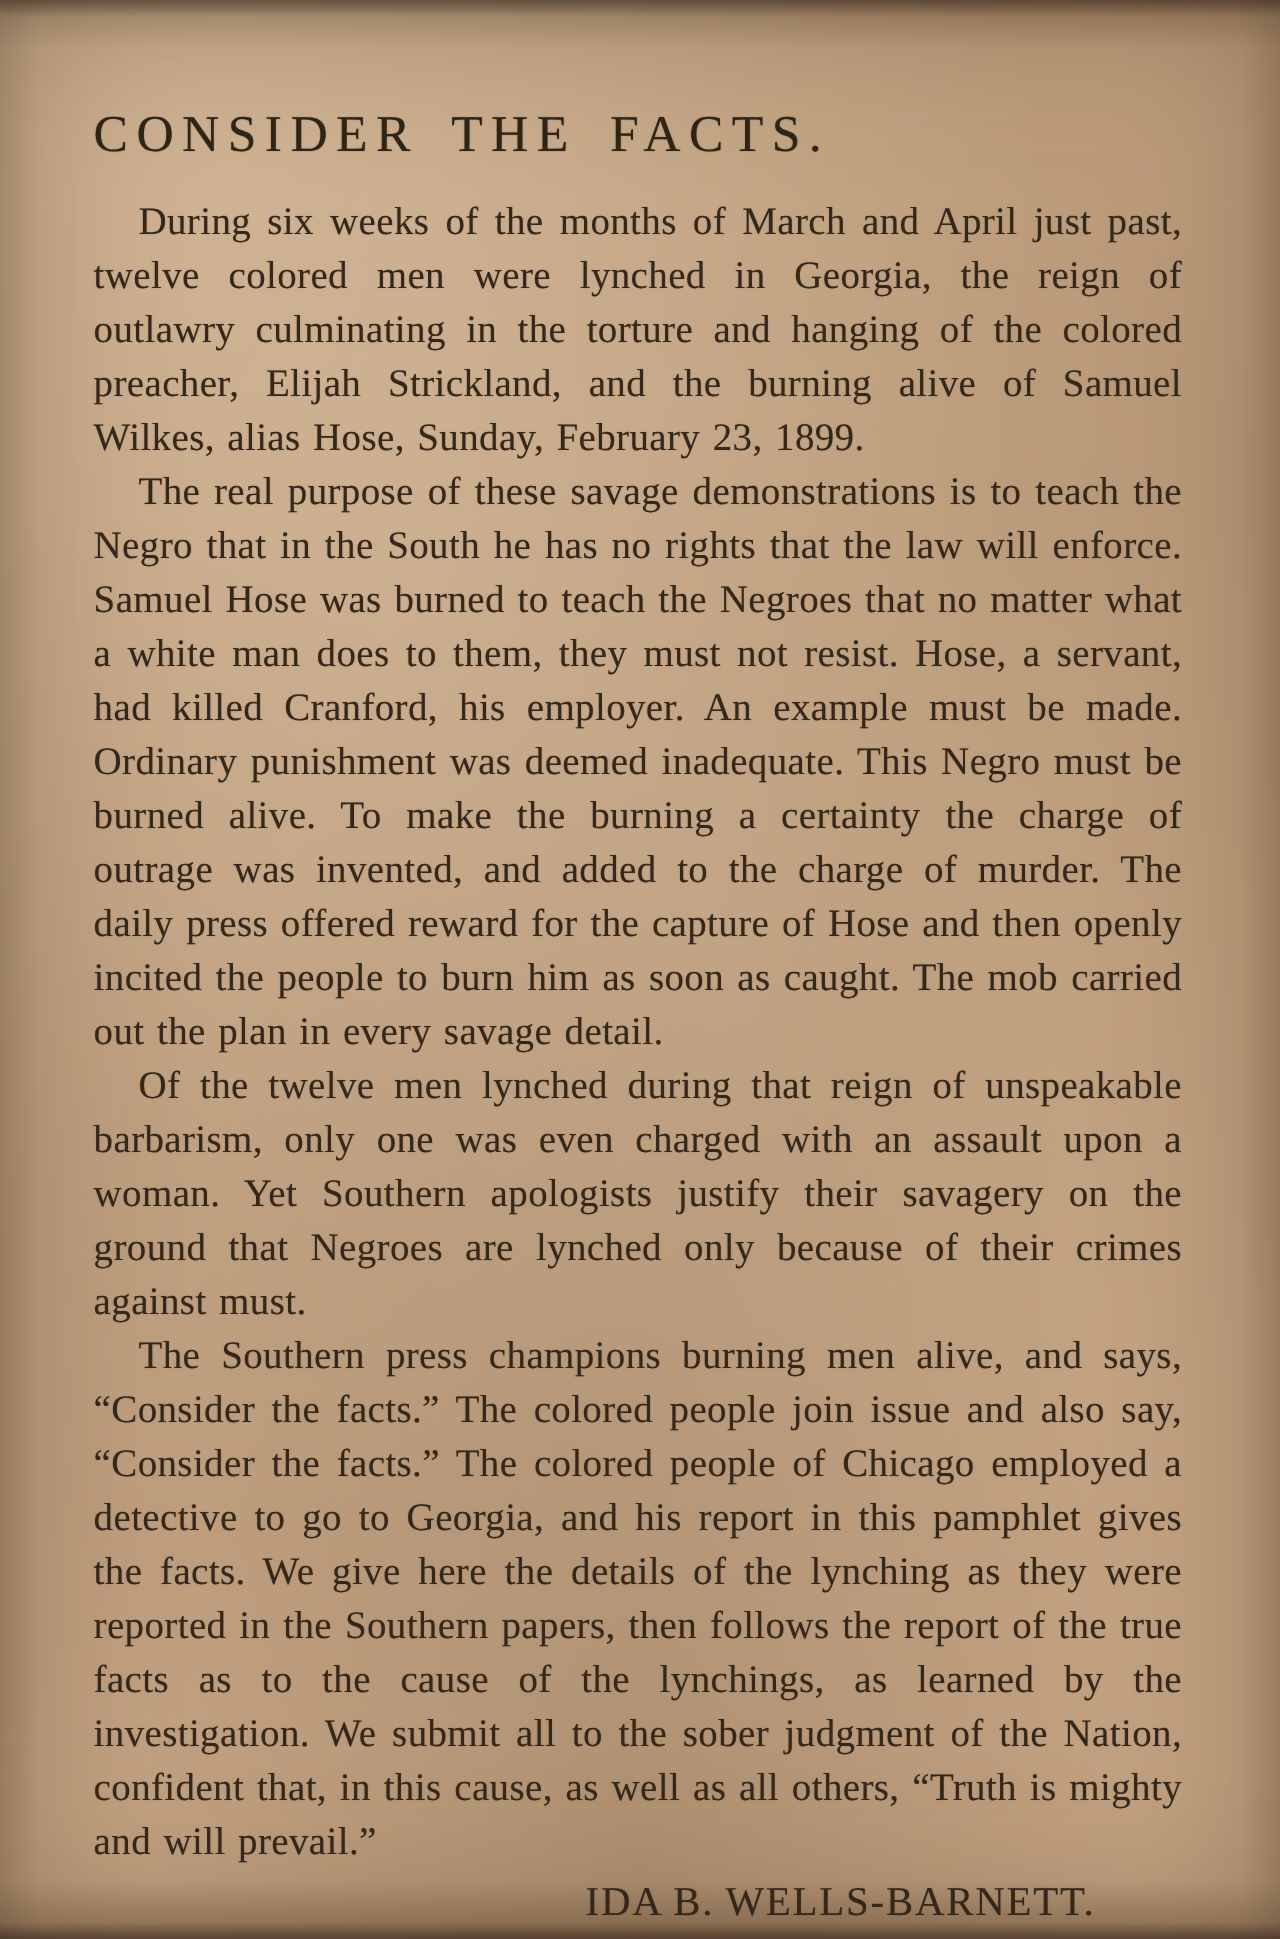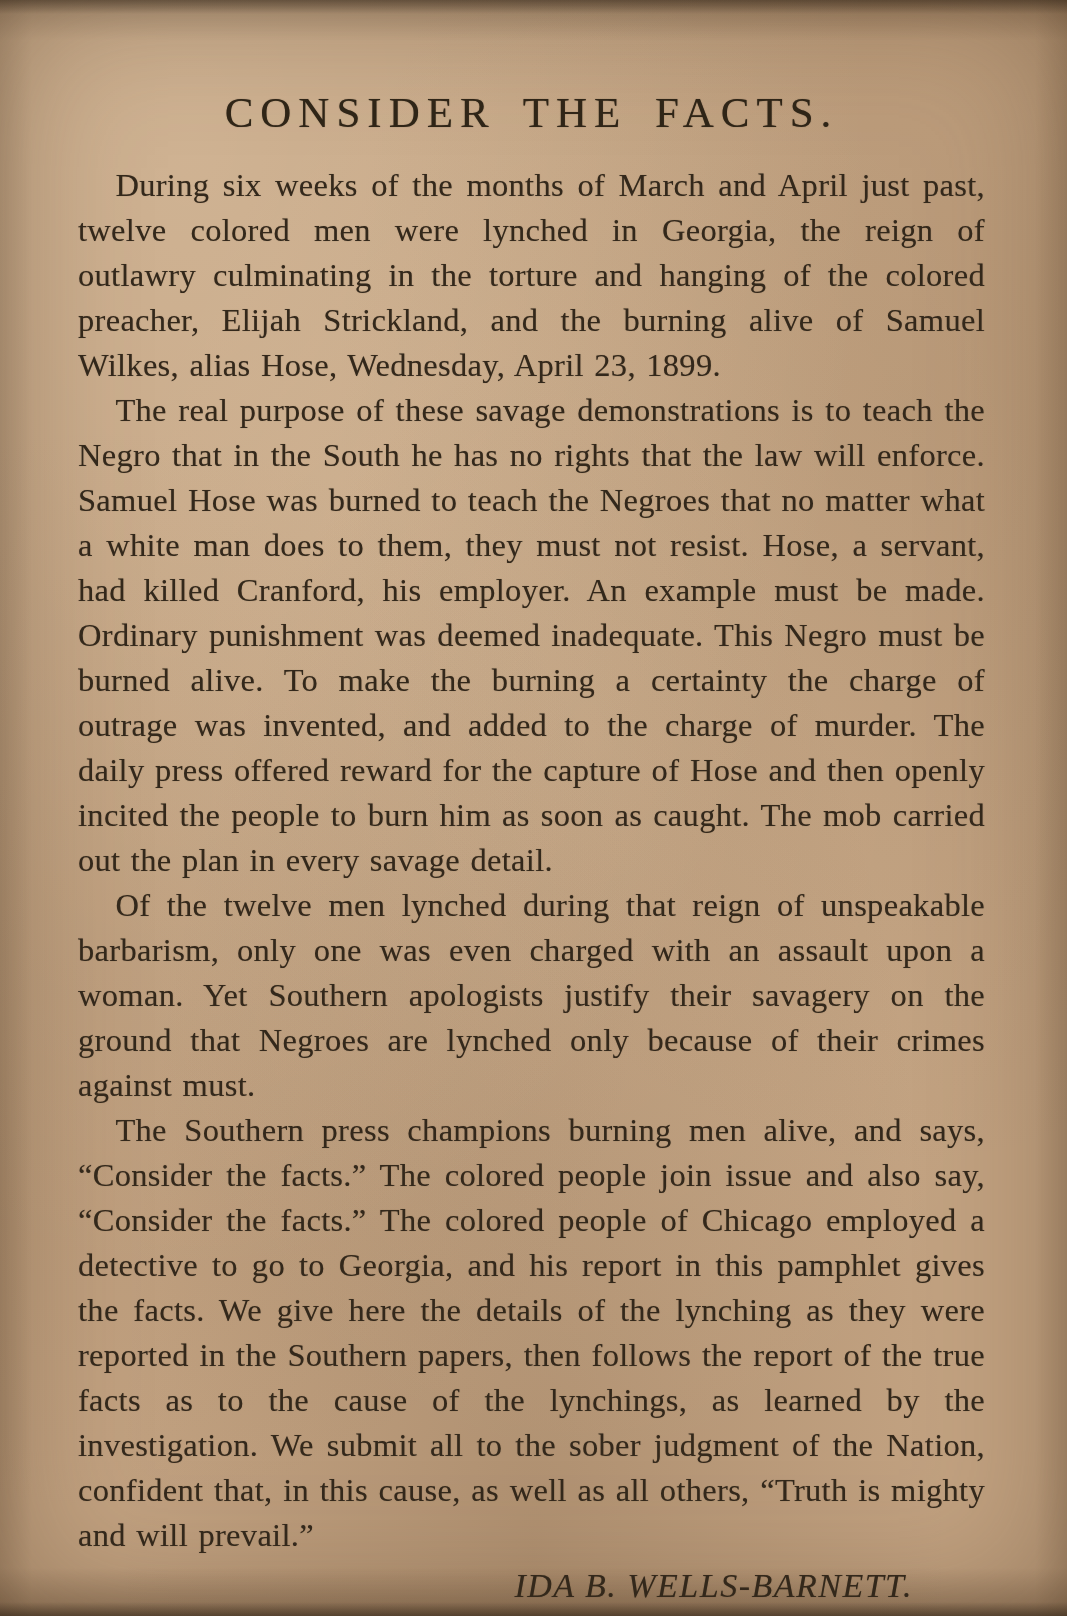--- a/index.html
+++ b/index.html
@@ -31,21 +31,21 @@
   .content {
     position: relative;
     padding: 88px 82px 0 78px;
   }
   .doc-title {
     margin: 0 0 26px 0;
     font-size: 43px;
     font-weight: 500;
     letter-spacing: 7px;
     word-spacing: 10px;
-    text-align: center;
+    text-align: left;
     color: #2f2517;
     text-shadow: 0 0 1px rgba(47,37,23,0.55);
   }
   .para {
     margin: 0;
     font-size: 32.5px;
     line-height: 45px;
     text-align: justify;
     text-indent: 1.15em;
     letter-spacing: 0.3px;
@@ -53,21 +53,20 @@
     text-shadow: 0 0 1px rgba(51,40,27,0.35);
   }
   .signature {
     margin-top: 4px;
     font-size: 34px;
     line-height: 48px;
     text-align: right;
     padding-right: 72px;
     letter-spacing: 1.5px;
     text-shadow: 0 0 1px rgba(51,40,27,0.4);
-    font-style: italic;
   }
   .dateline {
     font-size: 33px;
     line-height: 48px;
     text-indent: 1.0em;
     letter-spacing: 0.3px;
     text-shadow: 0 0 1px rgba(51,40,27,0.35);
   }
   
   .edge-top, .edge-bottom {
@@ -79,21 +78,21 @@
   .edge-top    { top: 0;    background: linear-gradient(180deg, rgba(40,28,16,0.45), transparent); }
   .edge-bottom { bottom: 0; background: linear-gradient(0deg,  rgba(40,28,16,0.5),  transparent); }
 </style>
 </head>
 <body>
 
 <div class="page">
   <div class="content">
     <h1 class="doc-title">CONSIDER THE FACTS.</h1>
 
-    <p class="para">During six weeks of the months of March and April just past, twelve colored men were lynched in Georgia, the reign of outlawry culminating in the torture and hanging of the colored preacher, Elijah Strickland, and the burning alive of Samuel Wilkes, alias Hose, Wednesday, April 23, 1899.</p>
+    <p class="para">During six weeks of the months of March and April just past, twelve colored men were lynched in Georgia, the reign of outlawry culminating in the torture and hanging of the colored preacher, Elijah Strickland, and the burning alive of Samuel Wilkes, alias Hose, Sunday, February 23, 1899.</p>
 
     <p class="para">The real purpose of these savage demonstrations is to teach the Negro that in the South he has no rights that the law will enforce. Samuel Hose was burned to teach the Negroes that no matter what a white man does to them, they must not resist. Hose, a servant, had killed Cranford, his employer. An example must be made. Ordinary punishment was deemed inadequate. This Negro must be burned alive. To make the burning a certainty the charge of outrage was invented, and added to the charge of murder. The daily press offered reward for the capture of Hose and then openly incited the people to burn him as soon as caught. The mob carried out the plan in every savage detail.</p>
 
     <p class="para">Of the twelve men lynched during that reign of unspeakable barbarism, only one was even charged with an assault upon a woman. Yet Southern apologists justify their savagery on the ground that Negroes are lynched only because of their crimes against must.</p>
 
     <p class="para">The Southern press champions burning men alive, and says, “Consider the facts.” The colored people join issue and also say, “Consider the facts.” The colored people of Chicago employed a detective to go to Georgia, and his report in this pamphlet gives the facts. We give here the details of the lynching as they were reported in the Southern papers, then follows the report of the true facts as to the cause of the lynchings, as learned by the investigation. We submit all to the sober judgment of the Nation, confident that, in this cause, as well as all others, “Truth is mighty and will prevail.”</p>
 
     <div class="signature">IDA B. WELLS-BARNETT.</div>
 
     <div class="dateline">2939 Princeton Avenue, Chicago, June 20, 1899.</div>

